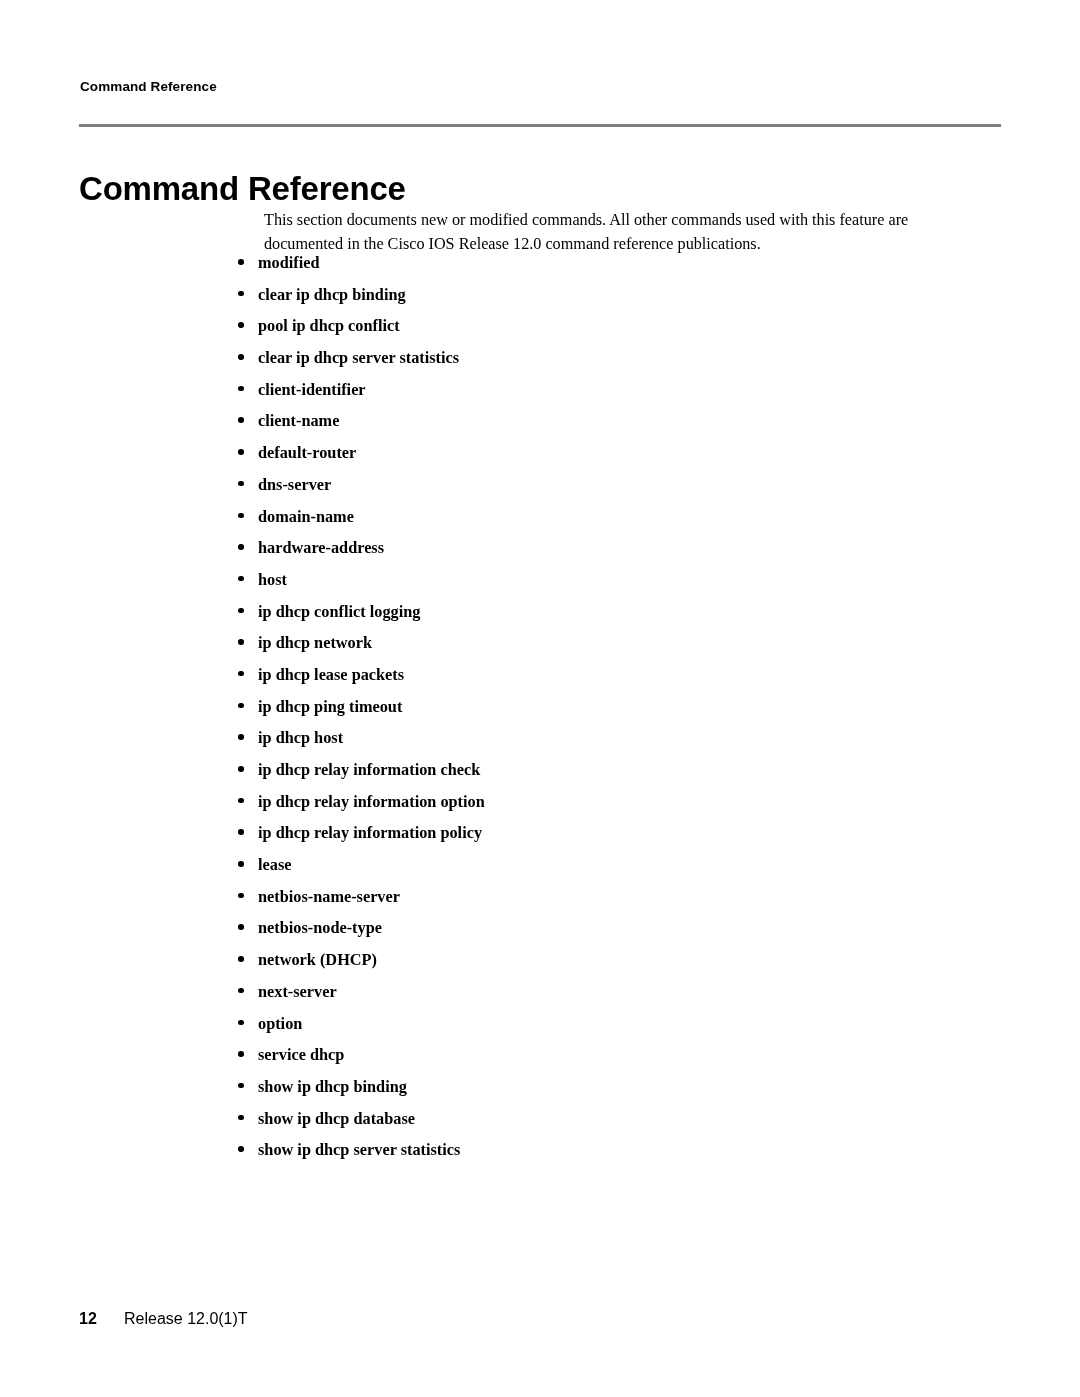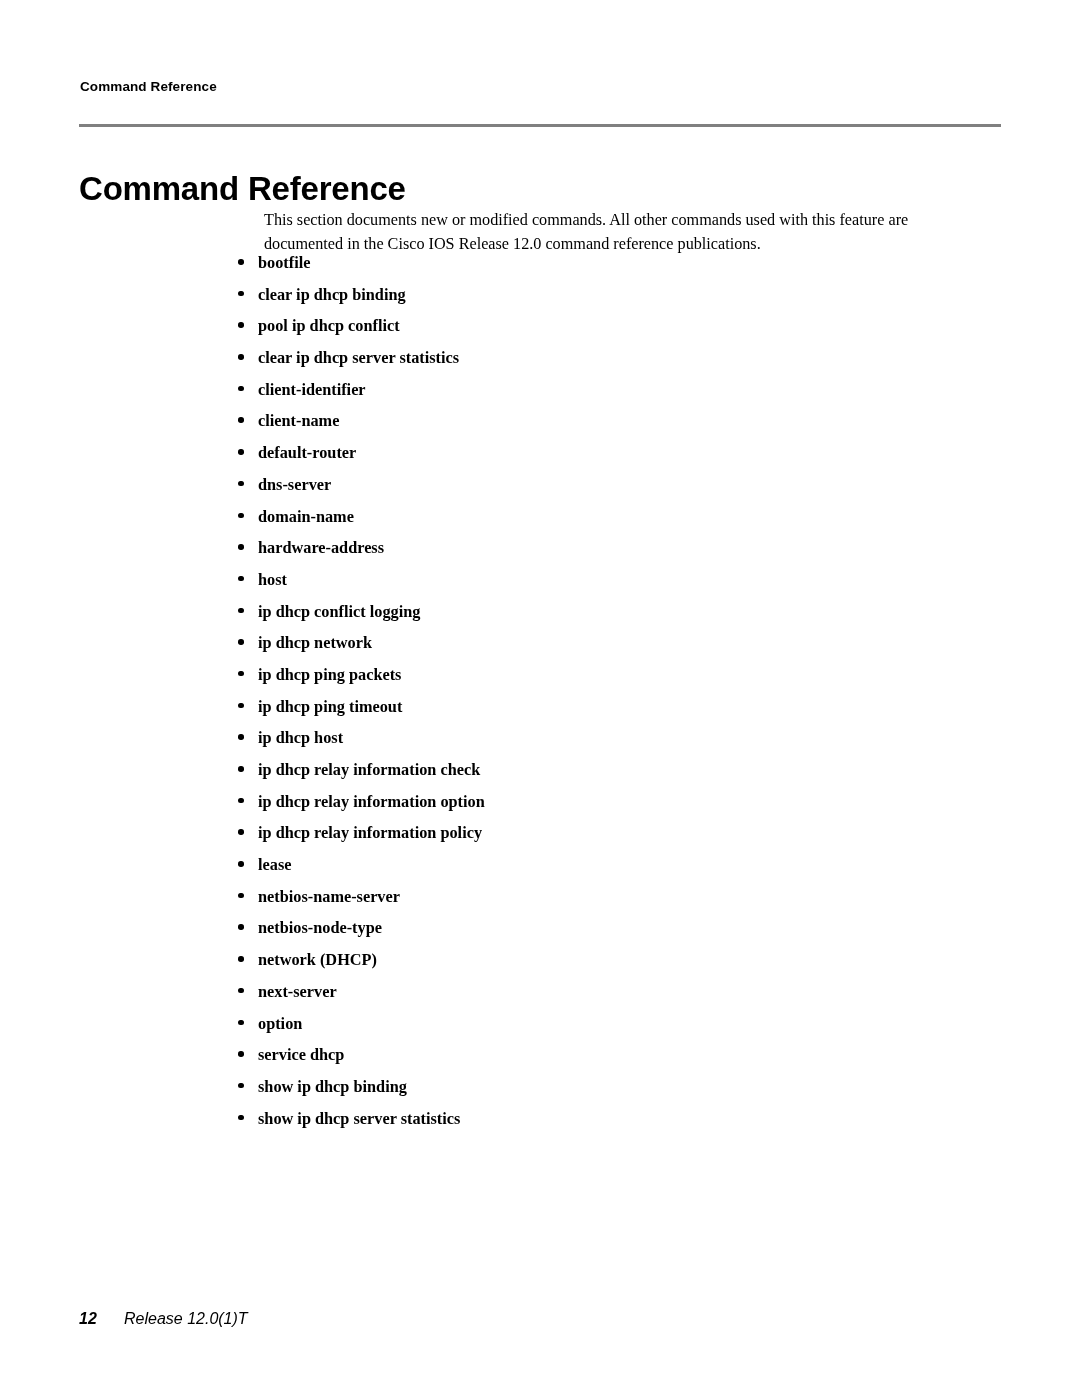--- a/index.html
+++ b/index.html
@@ -105,21 +105,20 @@
 
   
   .footer {
     position: absolute;
     left: 79px;
     top: 1310px;
     font-family: "Liberation Sans", "DejaVu Sans", sans-serif;
     font-size: 16px;
     color: #000000;
     white-space: nowrap;
-    font-style: italic;
   }
   .footer-page-number {
     font-weight: bold;
     display: inline-block;
     min-width: 45px;
   }
   .footer-release {
     font-weight: normal;
     display: inline-block;
   }
@@ -131,47 +130,48 @@
 
   <div class="running-head">Command Reference</div>
 
   <div class="head-rule"></div>
 
   <h1 class="chapter-title">Command Reference</h1>
 
   <p class="intro">This section documents new or modified commands. All other commands used with this feature are documented in the Cisco IOS Release 12.0 command reference publications.</p>
 
   <ul class="cmd-list" id="cmd-list">
-      <li class="cmd-item"><span class="cmd-bullet"></span><span class="cmd-label">bootfile</span></li>
+      <li class="cmd-item"><span class="cmd-bullet"></span><span class="cmd-label">modified</span></li>
       <li class="cmd-item"><span class="cmd-bullet"></span><span class="cmd-label">clear ip dhcp binding</span></li>
       <li class="cmd-item"><span class="cmd-bullet"></span><span class="cmd-label">pool ip dhcp conflict</span></li>
       <li class="cmd-item"><span class="cmd-bullet"></span><span class="cmd-label">clear ip dhcp server statistics</span></li>
       <li class="cmd-item"><span class="cmd-bullet"></span><span class="cmd-label">client-identifier</span></li>
       <li class="cmd-item"><span class="cmd-bullet"></span><span class="cmd-label">client-name</span></li>
       <li class="cmd-item"><span class="cmd-bullet"></span><span class="cmd-label">default-router</span></li>
       <li class="cmd-item"><span class="cmd-bullet"></span><span class="cmd-label">dns-server</span></li>
       <li class="cmd-item"><span class="cmd-bullet"></span><span class="cmd-label">domain-name</span></li>
       <li class="cmd-item"><span class="cmd-bullet"></span><span class="cmd-label">hardware-address</span></li>
       <li class="cmd-item"><span class="cmd-bullet"></span><span class="cmd-label">host</span></li>
       <li class="cmd-item"><span class="cmd-bullet"></span><span class="cmd-label">ip dhcp conflict logging</span></li>
       <li class="cmd-item"><span class="cmd-bullet"></span><span class="cmd-label">ip dhcp network</span></li>
-      <li class="cmd-item"><span class="cmd-bullet"></span><span class="cmd-label">ip dhcp ping packets</span></li>
+      <li class="cmd-item"><span class="cmd-bullet"></span><span class="cmd-label">ip dhcp lease packets</span></li>
       <li class="cmd-item"><span class="cmd-bullet"></span><span class="cmd-label">ip dhcp ping timeout</span></li>
       <li class="cmd-item"><span class="cmd-bullet"></span><span class="cmd-label">ip dhcp host</span></li>
       <li class="cmd-item"><span class="cmd-bullet"></span><span class="cmd-label">ip dhcp relay information check</span></li>
       <li class="cmd-item"><span class="cmd-bullet"></span><span class="cmd-label">ip dhcp relay information option</span></li>
       <li class="cmd-item"><span class="cmd-bullet"></span><span class="cmd-label">ip dhcp relay information policy</span></li>
       <li class="cmd-item"><span class="cmd-bullet"></span><span class="cmd-label">lease</span></li>
       <li class="cmd-item"><span class="cmd-bullet"></span><span class="cmd-label">netbios-name-server</span></li>
       <li class="cmd-item"><span class="cmd-bullet"></span><span class="cmd-label">netbios-node-type</span></li>
       <li class="cmd-item"><span class="cmd-bullet"></span><span class="cmd-label">network (DHCP)</span></li>
       <li class="cmd-item"><span class="cmd-bullet"></span><span class="cmd-label">next-server</span></li>
       <li class="cmd-item"><span class="cmd-bullet"></span><span class="cmd-label">option</span></li>
       <li class="cmd-item"><span class="cmd-bullet"></span><span class="cmd-label">service dhcp</span></li>
       <li class="cmd-item"><span class="cmd-bullet"></span><span class="cmd-label">show ip dhcp binding</span></li>
+      <li class="cmd-item"><span class="cmd-bullet"></span><span class="cmd-label">show ip dhcp database</span></li>
       <li class="cmd-item"><span class="cmd-bullet"></span><span class="cmd-label">show ip dhcp server statistics</span></li>
     </ul>
 
   <div class="footer">
     <span class="footer-page-number">12</span><span class="footer-release">Release 12.0(1)T</span>
   </div>
 
 </div>
 
 </body></html>

